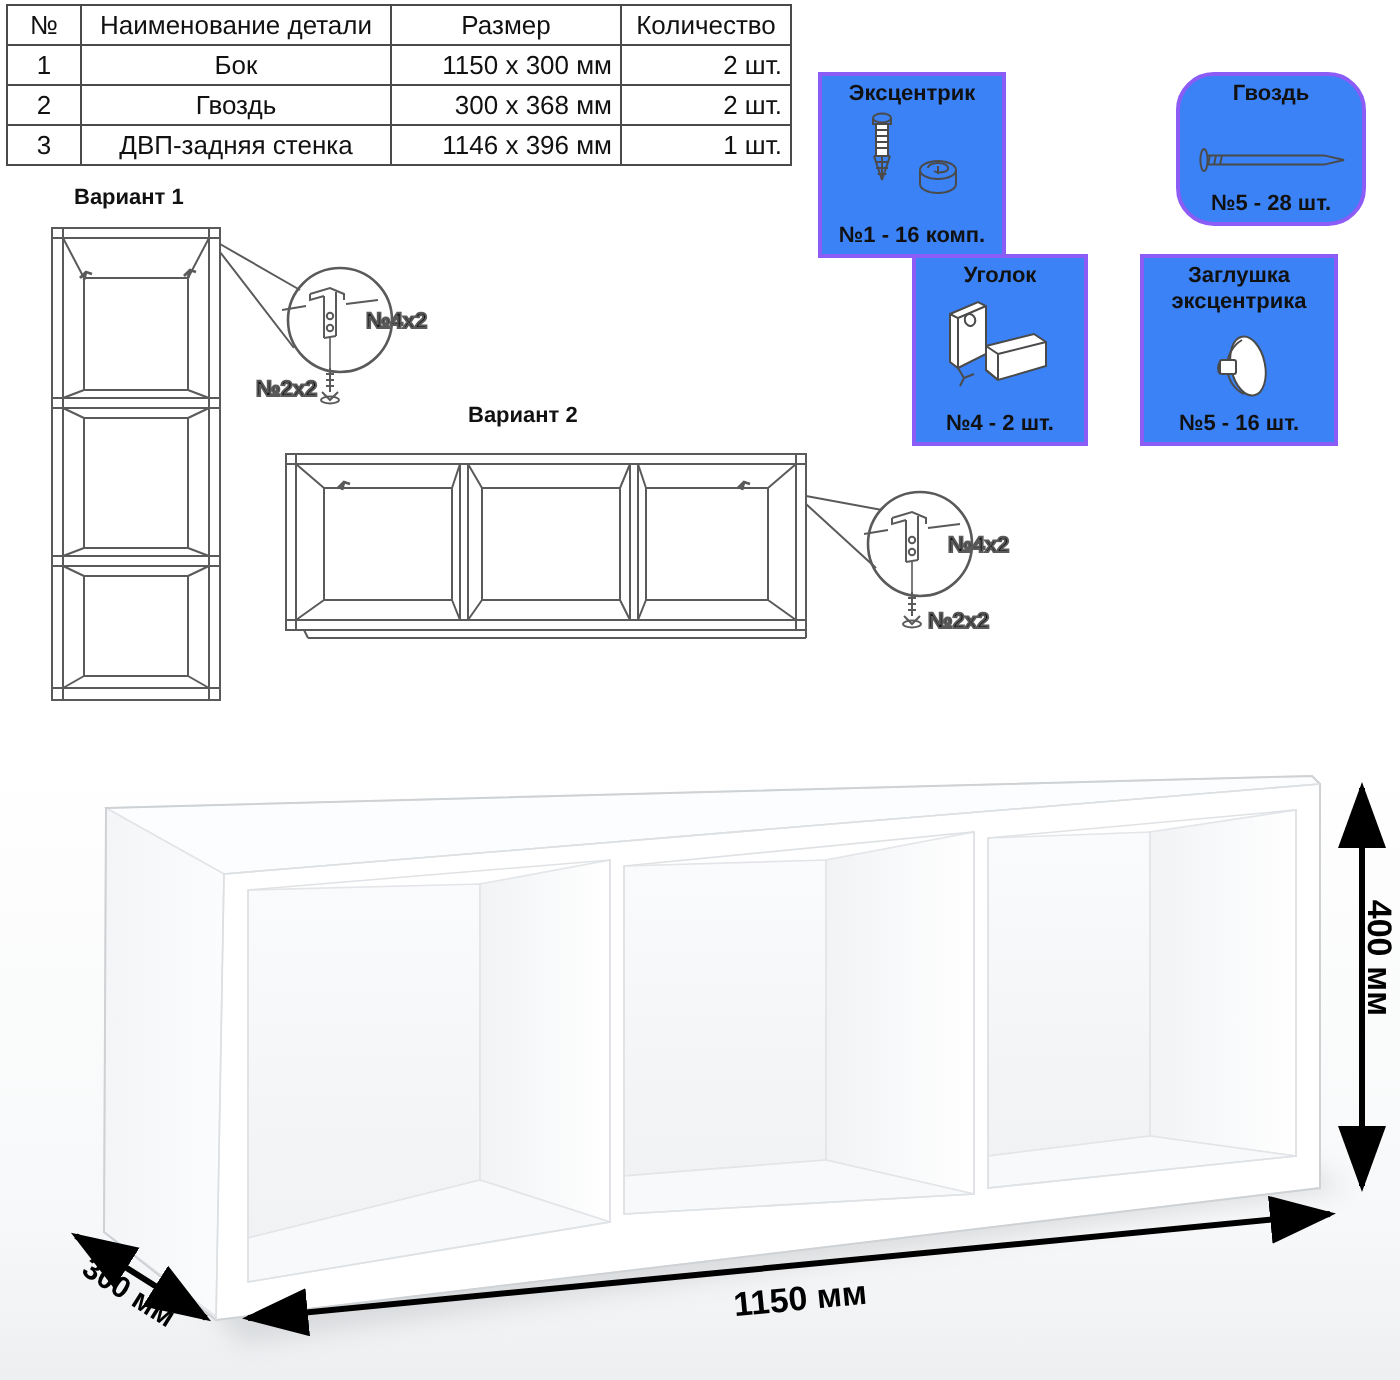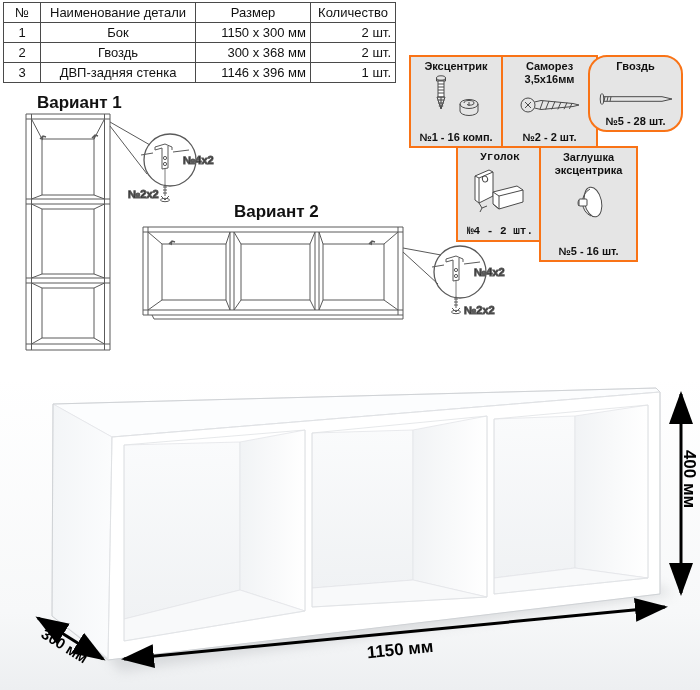--- a/index.html
+++ b/index.html
@@ -8,26 +8,26 @@
   
   .parts-table{position:absolute;left:3px;top:2px;border-collapse:collapse;table-layout:fixed;}
   .parts-table td,.parts-table th{border:1px solid #4a4a4a;font-size:13px;font-weight:normal;
         height:19px;padding:0 4px;white-space:nowrap;overflow:hidden;}
   .parts-table th{text-align:center;}
   .col-num{width:28px;text-align:center;}
   .col-name{width:146px;text-align:center;padding-left:7px;}
   .col-size{width:106px;text-align:right;}
   .col-qty{width:76px;text-align:right;}
   
-  .hw-cell{position:absolute;border:2px solid #f97316;background:#e5e5e5;box-sizing:border-box;margin-top:19px;}
+  .hw-cell{position:absolute;border:2px solid #8b5cf6;background:#3b82f6;box-sizing:border-box;}
   .hw-title{font-size:11px;font-weight:bold;text-align:center;line-height:1.2;margin-top:3px;}
   .hw-icon{position:absolute;left:0;right:0;display:flex;justify-content:center;align-items:center;}
   .hw-count{position:absolute;bottom:3px;left:0;right:0;font-size:11px;font-weight:bold;text-align:center;}
   
-  .variant-title{position:absolute;font-size:17px;font-weight:bold;white-space:nowrap;}
+  .variant-title{position:absolute;font-size:11px;font-weight:bold;white-space:nowrap;}
   .line-svg{position:absolute;}
   .line-svg *{vector-effect:non-scaling-stroke;}
   text{font-family:"Liberation Sans",sans-serif;}
   .callout-label{font-size:11px;font-weight:bold;fill:#111;}
   .dim-label{font-weight:bold;fill:#000;}
 </style>
 </head>
 <body>
 
 <div class="stage">
@@ -71,62 +71,49 @@
         <path d="M17,11 h6 M17,14 h6 M17,17 h6 M17,20 h6"></path>
         <path d="M16,24 h8 M16.5,27 h7 M17,30 h6 M17.8,33 h4.4 M20,24 V36 M16,24 l4,12 M24,24 l-4,12"></path>
         <ellipse cx="48" cy="31" rx="9" ry="4.5"></ellipse>
         <path d="M39,31 v7 a9,4.5 0 0 0 18,0 v-7"></path>
         <path d="M43,30 a5,2.5 0 0 1 10,0 a4,2 0 0 1 -7,1.5 M48,29 v4"></path>
       </svg>
     </div>
     <div class="hw-count">№1 - 16 комп.</div>
   </div>
 
-  <div class="hw-cell" style="left:501px;top:36px;width:97px;height:93px;">
-    <div class="hw-title"><span>Саморез</span><br>
-      <span>3,5х16мм</span></div>
-    <div class="hw-icon" style="top:30px;height:36px;">
-      <svg width="66" height="30" viewBox="0 0 66 30" fill="none" stroke="#4a4a4a" stroke-width="1">
-        <circle cx="11" cy="15" r="7"></circle>
-        <path d="M8,12 l6,6 M14,12 l-6,6"></path>
-        <path d="M17.5,12 L24,10.5 L56,13.5 L62,15 L56,16.5 L24,19.5 L17.5,18"></path>
-        <path d="M26,10.8 l-3,8.4 M32,10.9 l-3.4,8.6 M38,11.4 l-3.4,8 M44,12 l-3.2,7.4 M50,12.6 l-3,6.6 M55,13.3 l-2.6,5.6"></path>
-      </svg>
-    </div>
-    <div class="hw-count">№2 - 2 шт.</div>
-  </div>
 
   <div class="hw-cell" style="left:588px;top:36px;width:95px;height:77px;border-radius:19px;">
     <div class="hw-title"><span>Гвоздь</span></div>
     <div class="hw-icon" style="top:22px;height:40px;">
       <svg width="80" height="18" viewBox="0 0 80 18" fill="none" stroke="#4a4a4a" stroke-width="1">
         <ellipse cx="6" cy="9" rx="1.8" ry="5.5"></ellipse>
         <path d="M8,6.7 H16 M8,11.3 H16 M9,6.7 l-1,4.6 M12,6.7 l-1,4.6 M15,6.7 l-1,4.6"></path>
         <path d="M16,6.7 H66 L76,9 L66,11.3 H16"></path>
       </svg>
     </div>
     <div class="hw-count">№5 - 28 шт.</div>
   </div>
 
-  <div class="hw-cell" style="left:456px;top:127px;width:88px;height:96px;font-family:Liberation Mono, monospace;">
+  <div class="hw-cell" style="left:456px;top:127px;width:88px;height:96px;">
     <div class="hw-title"><span>Уголок</span></div>
     <div class="hw-icon" style="top:18px;height:56px;">
       <svg width="70" height="56" viewBox="0 0 70 56" fill="none" stroke="#4a4a4a" stroke-width="1">
         <path d="M10,10 L24,4 L28,6 L28,30 L14,37 L10,34 Z" fill="#fff"></path>
         <path d="M10,10 L14,12 L14,37 M14,12 L28,6"></path>
         <ellipse cx="20" cy="13" rx="2.6" ry="3" transform="rotate(-18 20 13)"></ellipse>
         <path d="M28,26 L52,20 L58,24 L58,36 L34,43 L28,38 Z" fill="#fff"></path>
         <path d="M28,26 L34,30 L34,43 M34,30 L58,24 M28,38 L34,43"></path>
         <path d="M14,37 l3,5 l5,-2 M17,42 l-2,4"></path>
       </svg>
     </div>
     <div class="hw-count">№4 - 2 шт.</div>
   </div>
 
-  <div class="hw-cell" style="left:539px;top:127px;width:99px;height:116px;">
+  <div class="hw-cell" style="left:570px;top:127px;width:99px;height:96px;">
     <div class="hw-title"><span>Заглушка</span><br>
       <span>эксцентрика</span></div>
     <div class="hw-icon" style="top:32px;height:46px;">
       <svg width="46" height="46" viewBox="0 0 46 46" fill="none" stroke="#4a4a4a" stroke-width="1">
         <ellipse cx="27" cy="22" rx="8.5" ry="15" transform="rotate(-12 27 22)" fill="#fff"></ellipse>
         <path d="M24,9 a14,15 0 0 0 1,27"></path>
         <rect x="13" y="19" width="8" height="7" rx="1" fill="#fff"></rect>
         <path d="M13,20 a2,3.5 0 0 0 0,6"></path>
       </svg>
     </div>

